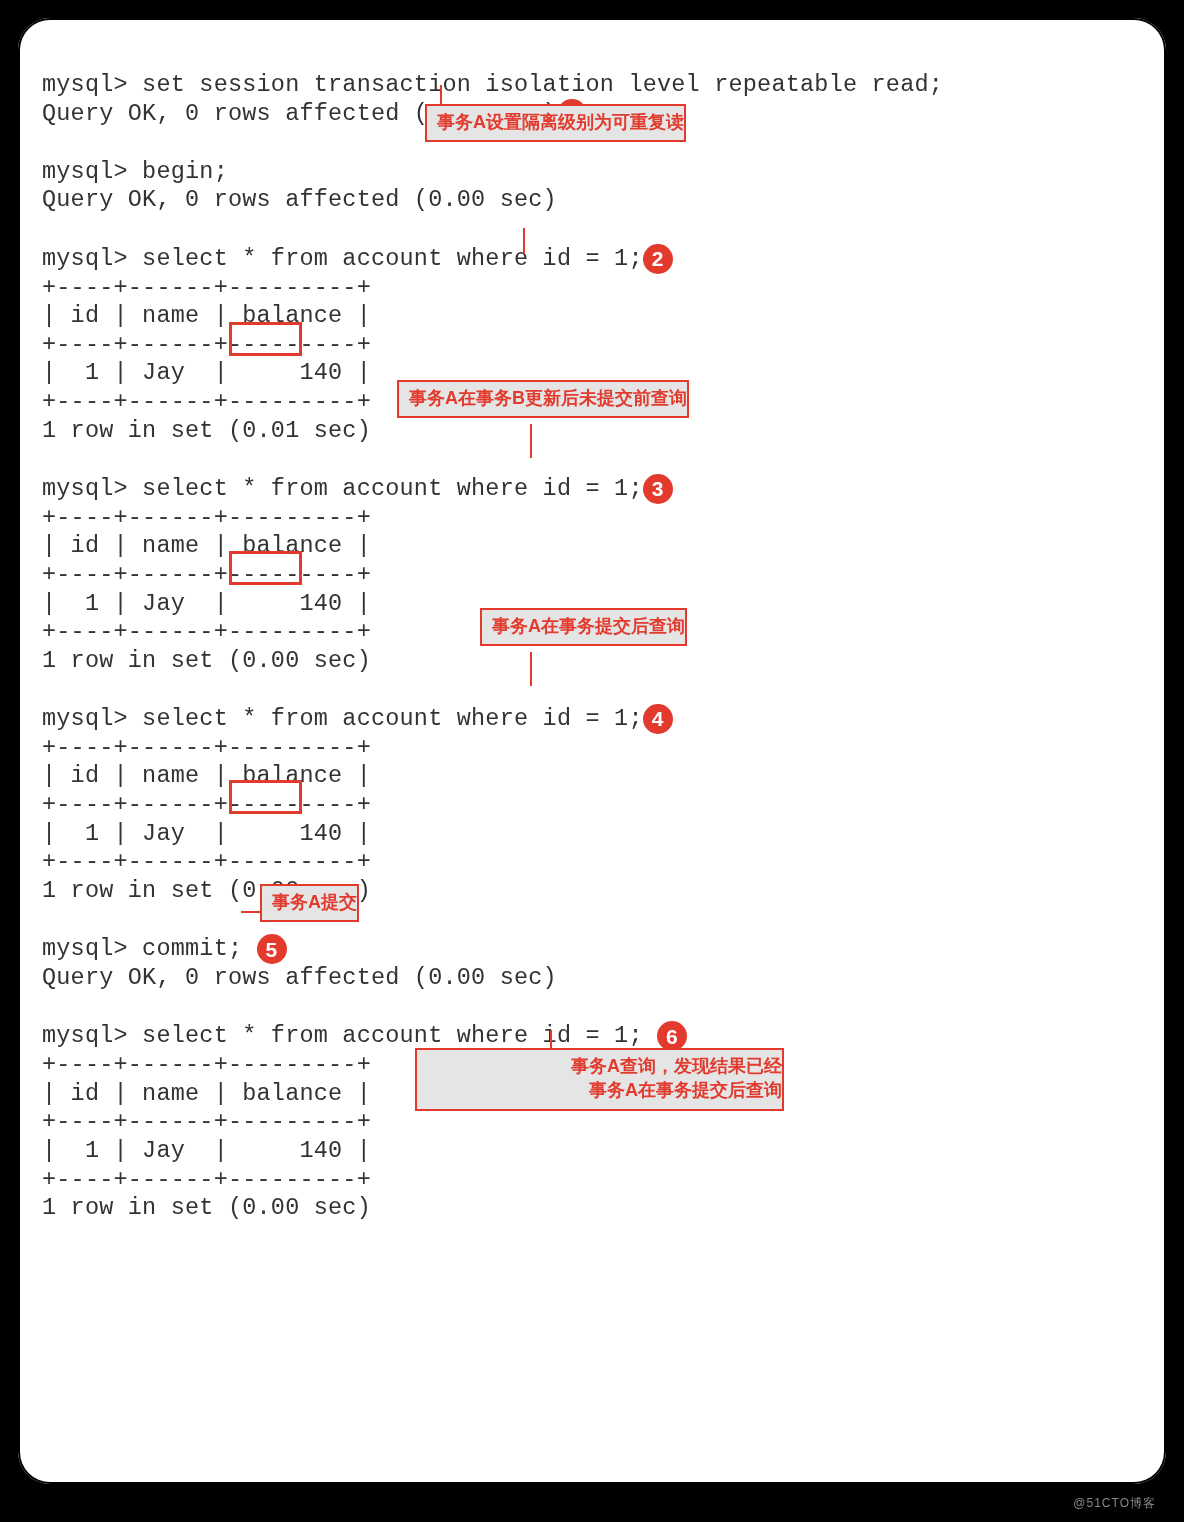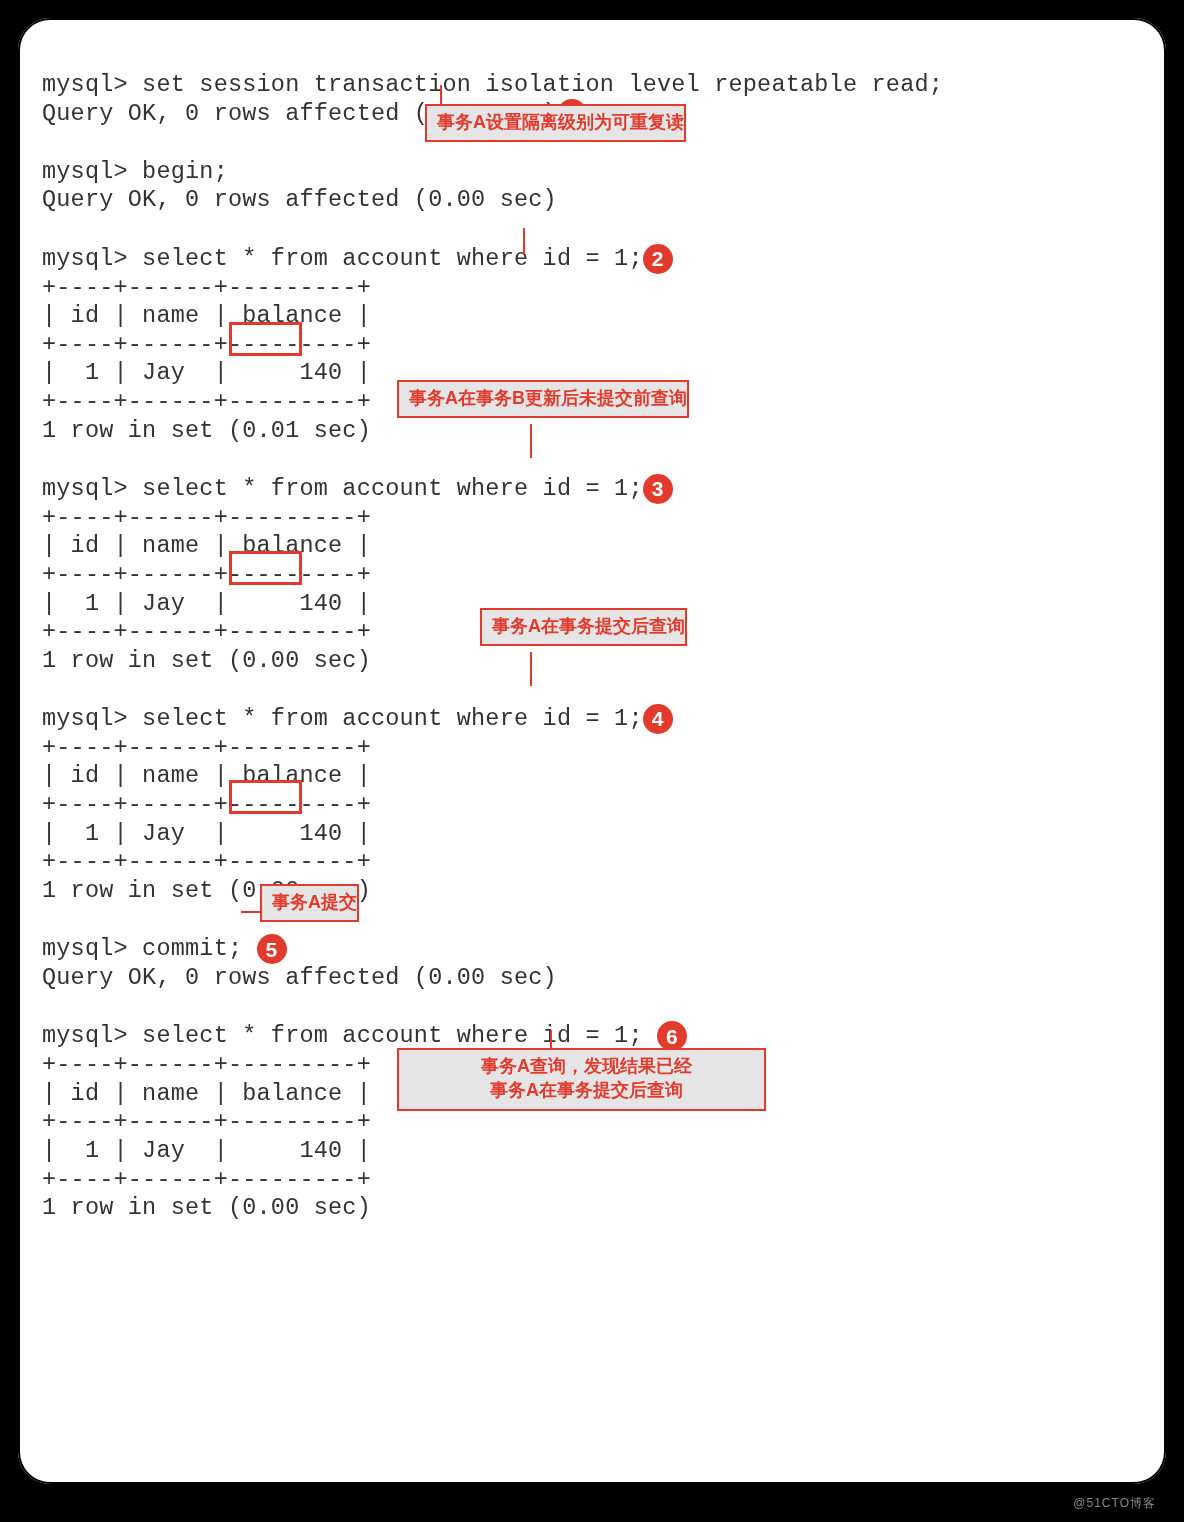--- a/index.html
+++ b/index.html
@@ -61,21 +61,21 @@
     border: 2px solid #e23b2e;
     padding: 4px 0 6px 10px;
     color: #e23b2e;
     font-family: "PingFang SC","Heiti SC","Microsoft YaHei",sans-serif;
     font-weight: 600;
     font-size: 18px;
     background: #e5e5e5;
     line-height: 1.35;
     white-space: nowrap;
   }
-  .ann.multi { white-space: normal; text-align:center; }
+  .ann.multi { white-space: normal; text-align:right;margin-left:18px; }
   .hl {
     position: absolute;
     border: 3px solid #e23b2e;
     box-sizing: border-box;
   }
   .conn {
     position:absolute;
     background:#e23b2e;
   }
 </style>

